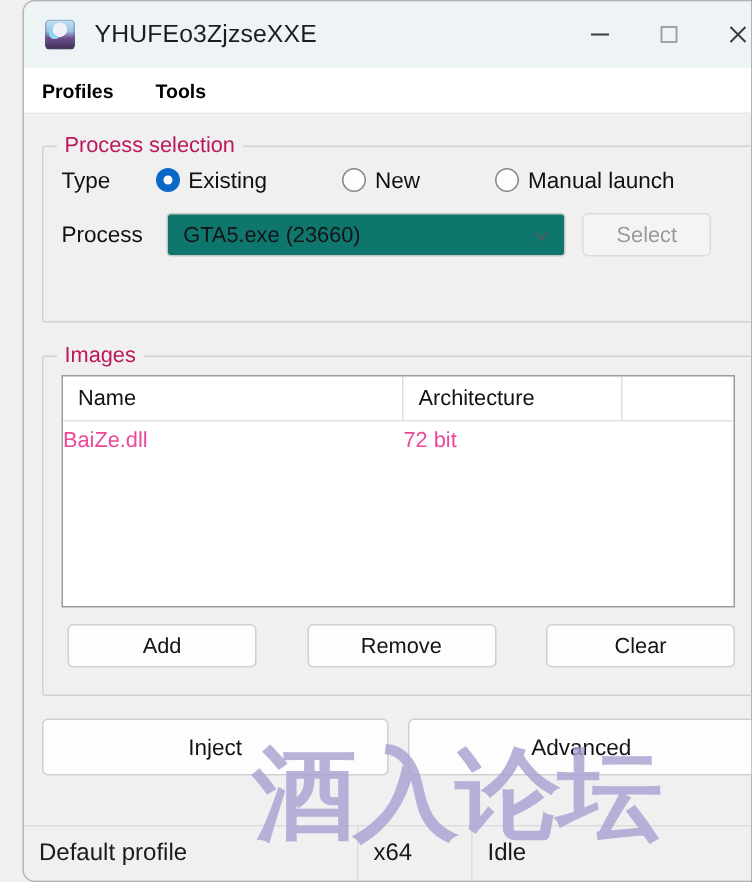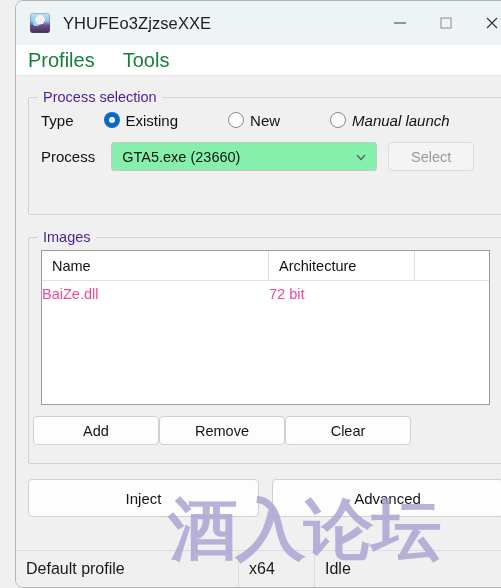--- a/index.html
+++ b/index.html
@@ -75,45 +75,46 @@
   .menubar {
     height: 30px;
     background: #ffffff;
     display: flex;
     align-items: center;
     flex: none;
     padding-left: 12px;
     border-bottom: 1px solid #e7e7e7;
   }
   .menu-item {
-    font-size: 20px;
-    color: #15803d;
+    font-size: 13px;
+    color: #000000;
     padding: 2px 10px 2px 0;
     margin-right: 18px;
     white-space: nowrap;
+    font-weight: bold;
   }
   
   .client {
     flex: 1 1 auto;
     position: relative;
     background: #f0f0f0;
     padding: 0 12px;
     box-sizing: border-box;
   }
   fieldset.group {
     border: 1px solid #d2d2d2;
     border-radius: 2px;
     margin: 0;
     padding: 0;
     position: relative;
     background: transparent;
   }
   legend.group-title {
     font-size: 14.5px;
-    color: #4c1d95;
+    color: #be185d;
     padding: 0 5px;
     margin-left: 9px;
   }
   
   #group-process {
     margin-top: 13px;
     height: 126px;
     box-sizing: border-box;
   }
   .row {
@@ -161,21 +162,21 @@
     margin-left: 6px;
   }
   .row-process {
     margin-top: 13px;
     padding-left: 12px;
   }
   .combo {
     width: 266px;
     height: 29px;
     box-sizing: border-box;
-    background: #86efac;
+    background: #0f766e;
     border: 1px solid #c6c6c6;
     border-radius: 3px;
     display: flex;
     align-items: center;
     padding: 0 8px 0 10px;
     margin-left: 16px;
   }
   .combo-value {
     flex: 1 1 auto;
     font-size: 14.5px;
@@ -257,21 +258,22 @@
     box-sizing: border-box;
     height: 26px;
     display: flex;
     align-items: center;
   }
   .lv-cell.c0 { width: 227px; }
   .lv-cell.c1 { width: 146px; }
   .lv-cell.c2 { width: 55px; }
   .img-btn-row {
     display: flex;
-    margin: 11px 12px 0 4px;
+    justify-content: space-between;
+    margin: 11px 12px 0 16px;
   }
   .img-btn {
     width: 126px;
     height: 29px;
   }
   
   .action-row {
     display: flex;
     justify-content: space-between;
     margin-top: 15px;
@@ -366,21 +368,21 @@
           <span class="radio" style="margin-left:30px;">
             <span class="radio-dot checked"></span>
             <span class="radio-label">Existing</span>
           </span>
 
           <span class="radio" style="margin-left:50px;">
             <span class="radio-dot"></span>
             <span class="radio-label">New</span>
           </span>
 
-          <span class="radio" style="margin-left:50px;font-style:italic;">
+          <span class="radio" style="margin-left:50px;">
             <span class="radio-dot"></span>
             <span class="radio-label">Manual launch</span>
           </span>
         </div>
 
         <div class="row row-process">
           <span class="field-label">Process</span>
           <span class="combo">
             <span class="combo-value">GTA5.exe (23660)</span>
             <span class="chev">

